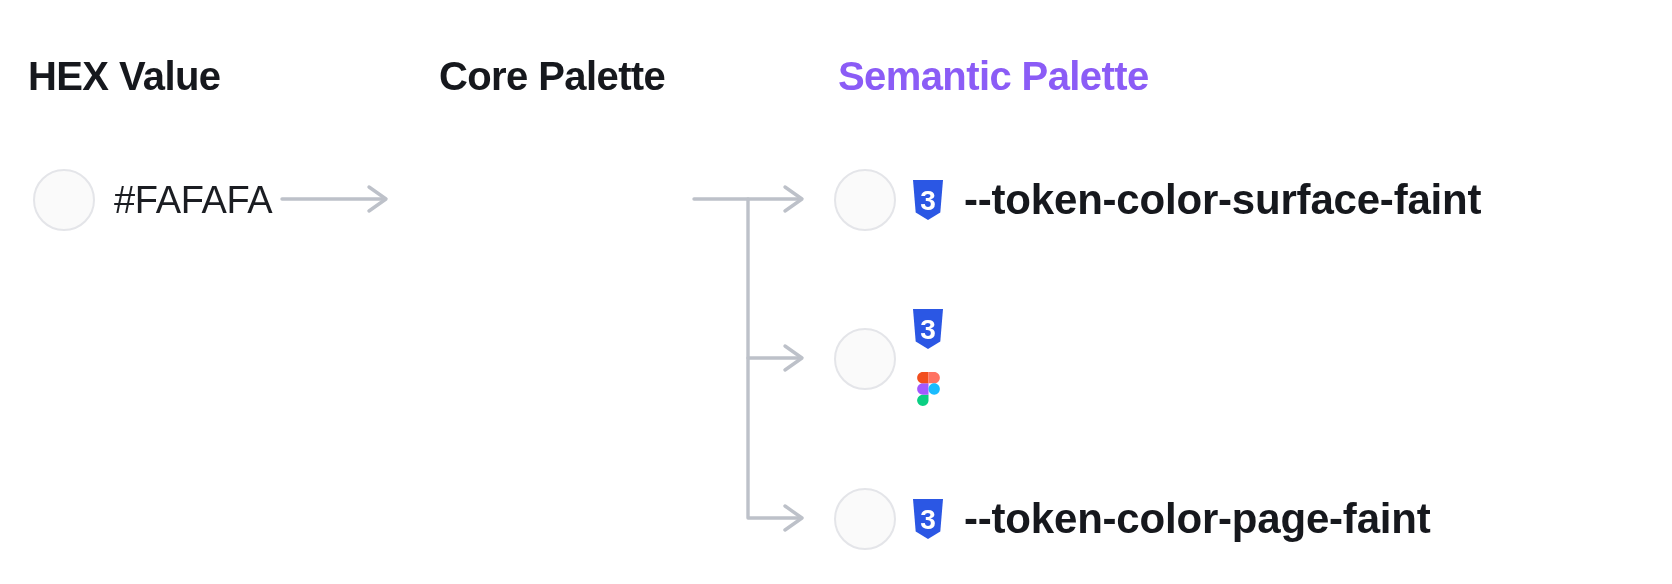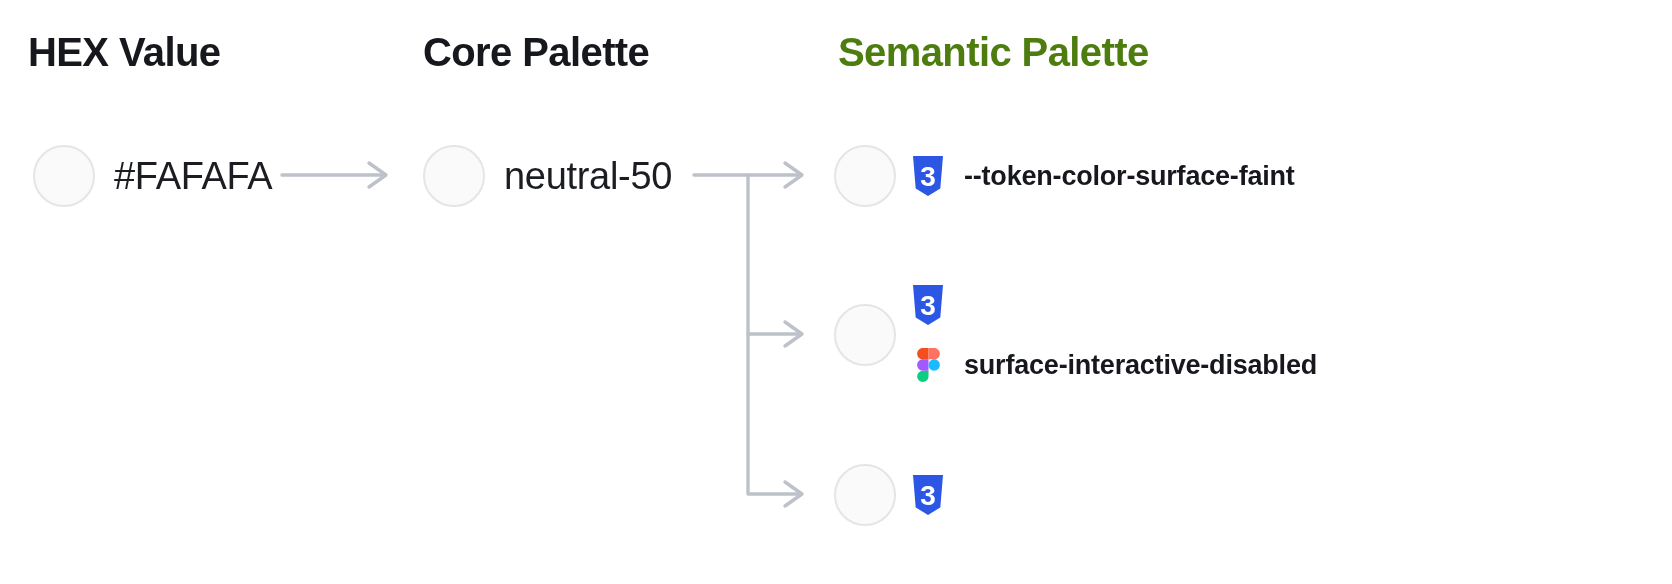--- a/index.html
+++ b/index.html
@@ -3,33 +3,33 @@
 <meta charset="utf-8">
 <style>
   html, body { margin: 0; padding: 0; }
   body {
     width: 1672px; height: 584px;
     background: #ffffff;
     font-family: "Liberation Sans", "DejaVu Sans", sans-serif;
     overflow: hidden;
     position: relative;
   }
-  .canvas { position: absolute; inset: 0; }
+  .canvas { position: absolute; inset: 0; margin-top: 24px; }
 
   .col-header {
     position: absolute;
     top: 30px;
     font-size: 40px;
     font-weight: 700;
     letter-spacing: -0.6px;
     color: #16181d;
     white-space: nowrap;
   }
   .col-header.hex      { left: 28px;  }
-  .col-header.core     { left: 423px; }
+  .col-header.core     { left: 439px; }
   .col-header.semantic { left: 838px; }
 
   .swatch {
     width: 62px; height: 62px;
     border-radius: 50%;
     border: 2px solid #e4e5e9;
     background: #fafafa;
     box-sizing: border-box;
     flex: 0 0 auto;
   }
@@ -84,50 +84,46 @@
   }
   .icon-box {
     width: 38px;
     display: flex;
     justify-content: center;
     align-items: center;
     flex: 0 0 auto;
   }
   .token-label {
     margin-left: 17px;
-    font-size: 27px;
+    font-size: 42px;
     font-weight: 700;
     letter-spacing: -0.2px;
     color: #16181d;
     white-space: nowrap;
   }
 </style>
 </head>
 <body>
 
 <div class="canvas">
 
   <div class="col-header hex" style="color: rgb(22, 24, 29);">HEX Value</div>
   <div class="col-header core" style="color: rgb(22, 24, 29);">Core Palette</div>
-  <div class="col-header semantic" style="color: #4d7c0f;">Semantic Palette</div>
+  <div class="col-header semantic" style="color: #8b5cf6;">Semantic Palette</div>
 
   <div class="node hex">
     <div class="swatch" style="background: rgb(250, 250, 250);"></div>
     <div class="node-label">#FAFAFA</div>
   </div>
 
   <svg class="arrow-svg" style="left: 278px; top: 157px; color: rgb(189, 193, 201);" width="126" height="36" viewBox="0 0 126 36">
     <path d="M4 18 H104"></path>
     <path d="M91 6 L108 18 L91 30"></path>
   </svg>
 
-  <div class="node core">
-    <div class="swatch" style="background: rgb(250, 250, 250);"></div>
-    <div class="node-label">neutral-50</div>
-  </div>
 
   <svg class="arrow-svg" style="left: 690px; top: 157px; color: rgb(189, 193, 201);" width="126" height="360" viewBox="0 0 126 360">
     <path d="M4 18 H108"></path>
     <path d="M95 6 L112 18 L95 30"></path>
     <path d="M58 18 V177 H108"></path>
     <path d="M95 165 L112 177 L95 189"></path>
     <path d="M58 177 V337 H108"></path>
     <path d="M95 325 L112 337 L95 349"></path>
   </svg>
 
@@ -160,32 +156,32 @@
       <div class="sem-line">
         <span class="icon-box">
           <svg width="23" height="34" viewBox="0 0 24 36">
             <path d="M6 36c3.314 0 6-2.686 6-6v-6H6c-3.314 0-6 2.686-6 6s2.686 6 6 6z" style="fill: rgb(10, 207, 131);"></path>
             <path d="M0 18c0-3.314 2.686-6 6-6h6v12H6c-3.314 0-6-2.686-6-6z" style="fill: rgb(162, 89, 255);"></path>
             <path d="M0 6c0-3.314 2.686-6 6-6h6v12H6C2.686 12 0 9.314 0 6z" style="fill: rgb(242, 78, 30);"></path>
             <path d="M12 0h6c3.314 0 6 2.686 6 6s-2.686 6-6 6h-6V0z" style="fill: rgb(255, 114, 98);"></path>
             <path d="M24 18c0 3.314-2.686 6-6 6s-6-2.686-6-6 2.686-6 6-6 6 2.686 6 6z" style="fill: rgb(26, 188, 254);"></path>
           </svg>
         </span>
-        <span class="token-label">surface-interactive-disabled</span>
       </div>
     </div>
   </div>
 
   <div class="sem-row r2">
     <div class="swatch" style="background: rgb(250, 250, 250);"></div>
     <div class="sem-lines">
       <div class="sem-line">
         <span class="icon-box">
           <svg width="34" height="40" viewBox="0 0 34 40">
             <path d="M2 0 L32 0 L29.3 32.4 L17 40 L4.7 32.4 Z" style="fill: rgb(43, 87, 228);"></path>
             <text x="17" y="30" font-size="28" font-weight="bold" text-anchor="middle" font-family="Liberation Sans, sans-serif" style="fill: rgb(255, 255, 255);">3</text>
           </svg>
         </span>
+        <span class="token-label">--token-color-page-faint</span>
       </div>
     </div>
   </div>
 
 </div>
 
 </body></html>

